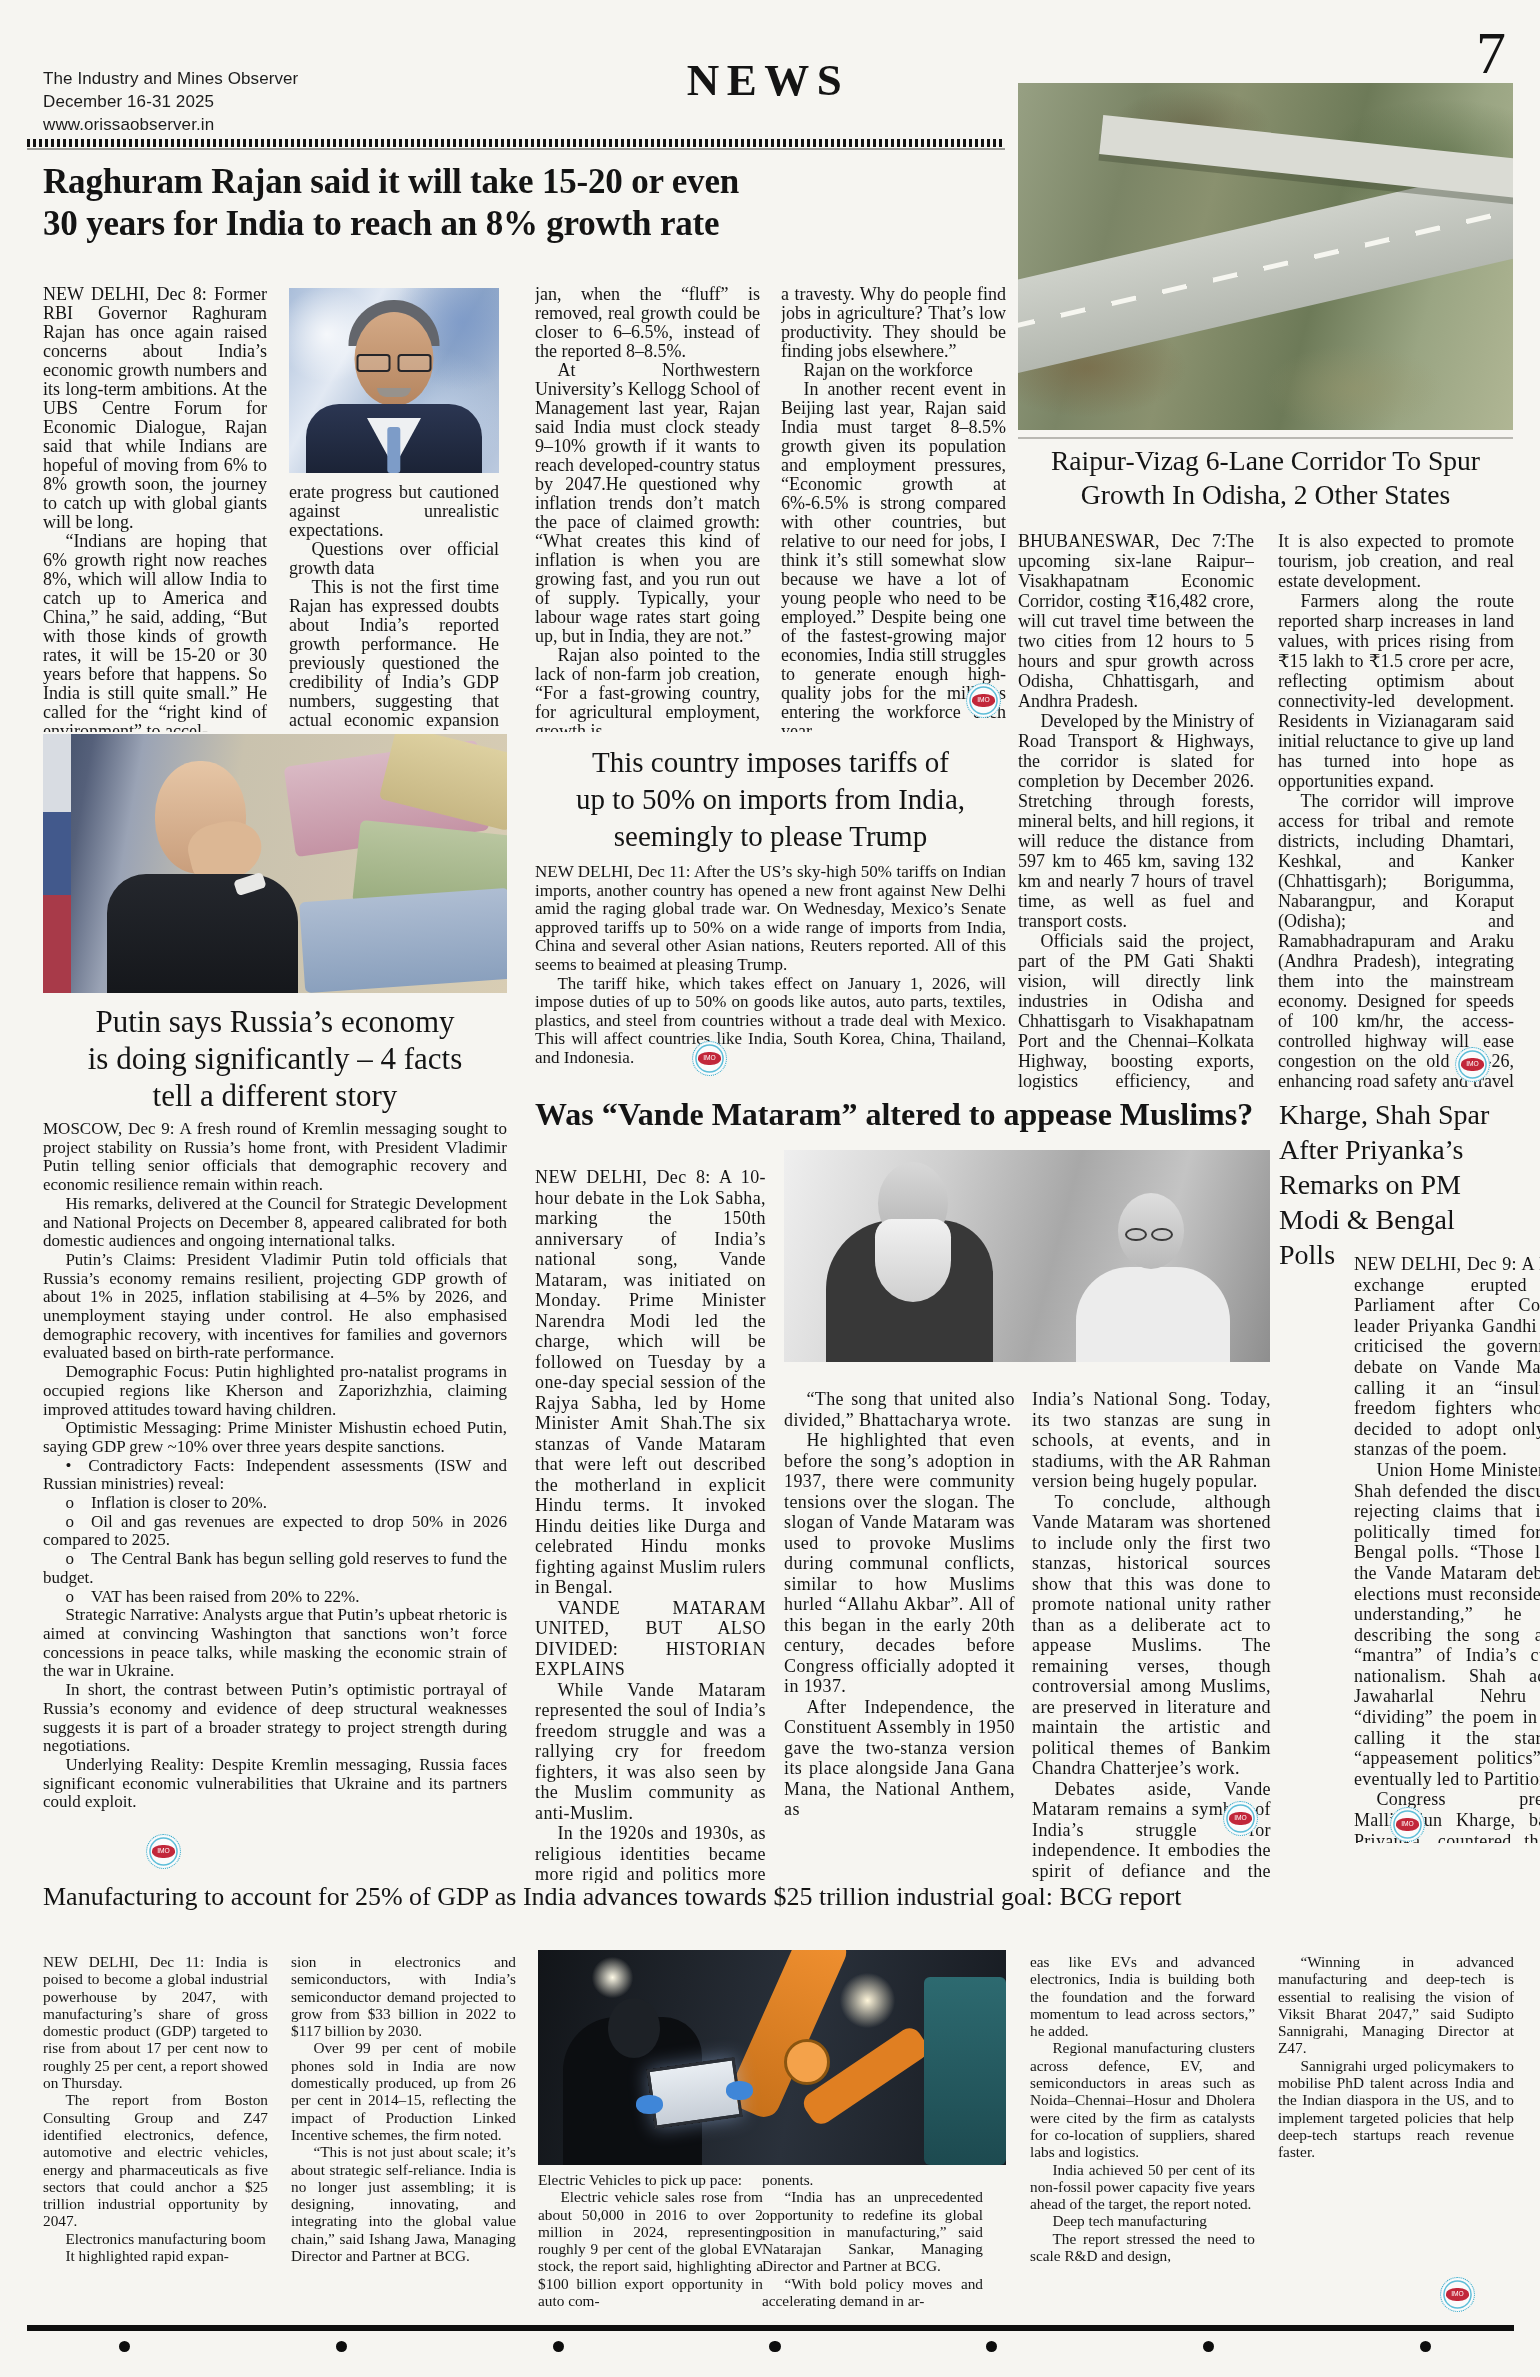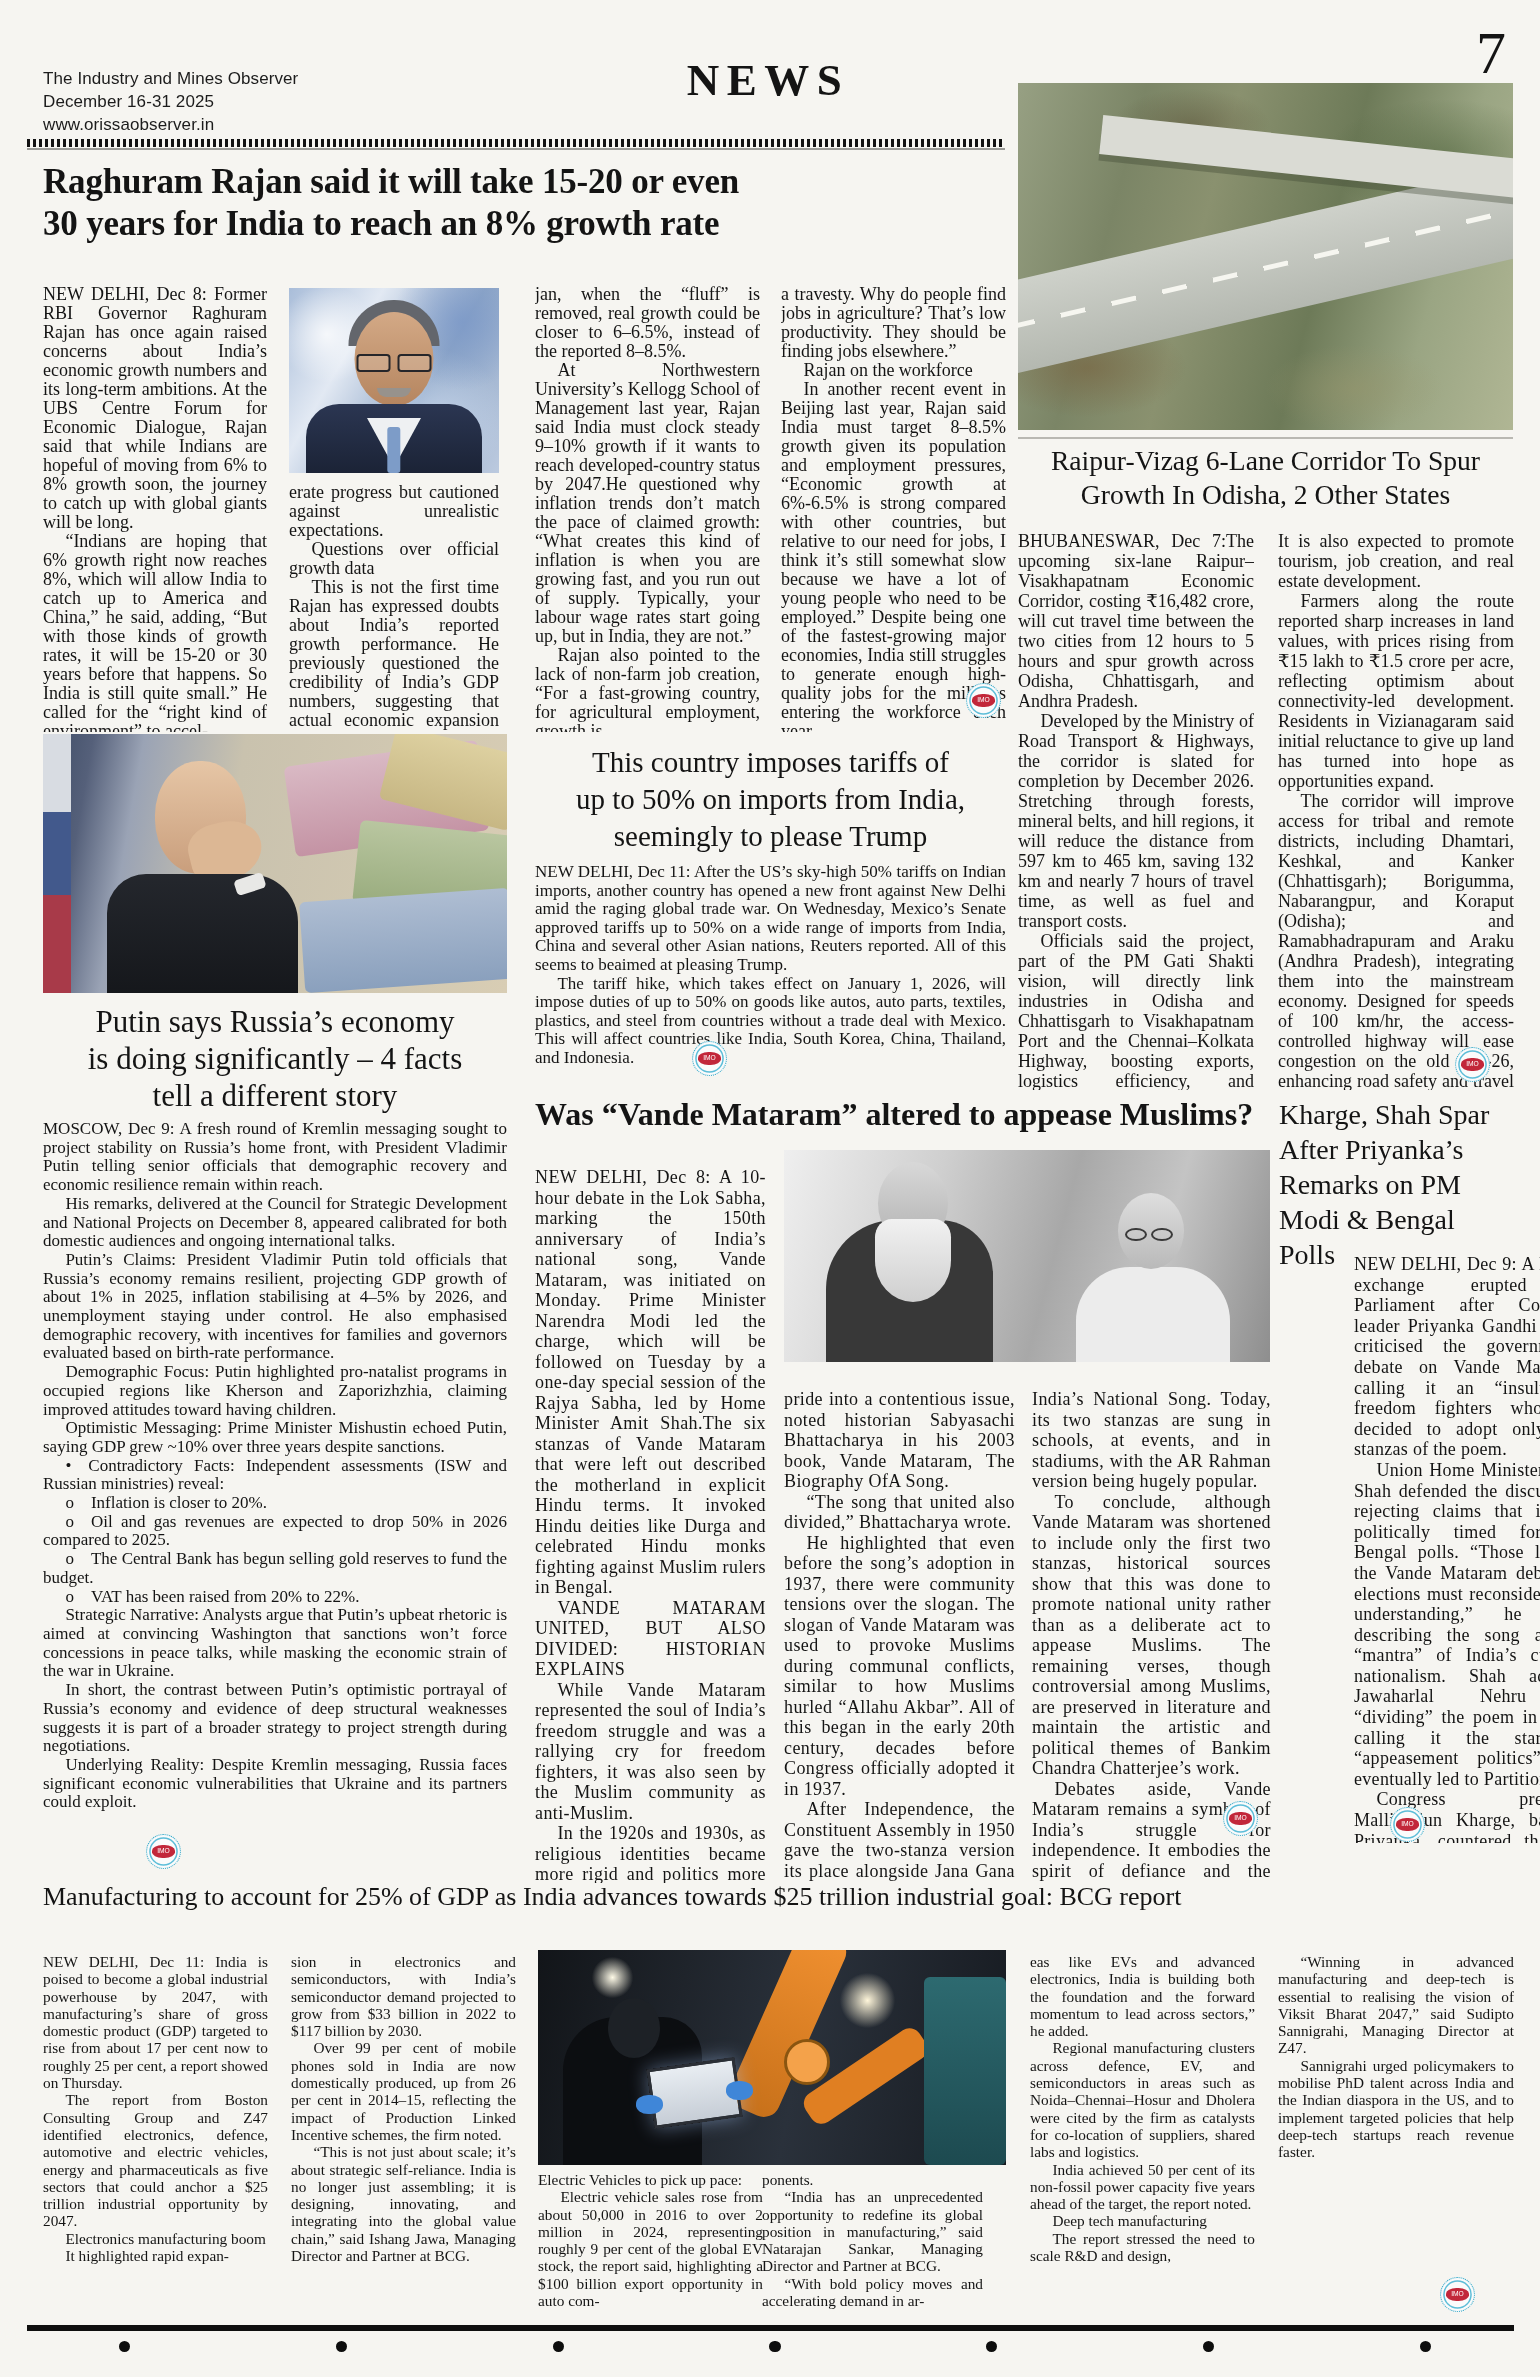--- a/index.html
+++ b/index.html
@@ -194,21 +194,20 @@
     <div style="left:91px;top:69px;width:76px;height:83px;background:linear-gradient(#f1f1f1,#cfcfcf);border-radius:22% 22% 50% 50%;"></div>
     <div style="left:292px;bottom:0;width:154px;height:95px;background:#ececec;border-radius:54px 54px 0 0;"></div>
     <div style="left:334px;top:43px;width:66px;height:76px;border-radius:50%;background:linear-gradient(#dedede,#b9b9b9);"></div>
     <div style="left:341px;top:78px;width:48px;height:13.4px;display:flex;gap:4.5px;">
       <div style="position:relative;flex:1;border:2.2px solid #3a3a3a;border-radius:50%;"></div>
       <div style="position:relative;flex:1;border:2.2px solid #3a3a3a;border-radius:50%;"></div>
     </div>
   </div>
 
   <div class="abs col fs-vande" style="left:784px;top:1372px;width:231px;height:494px;">
-      <p class="ni">pride into a contentious issue, noted historian Sabyasachi Bhattacharya in his 2003 book, Vande Mataram, The Biography OfA Song.</p>
       <p>“The song that united also divided,” Bhattacharya wrote.</p>
       <p>He highlighted that even before the song’s adoption in 1937, there were community tensions over the slogan. The slogan of Vande Mataram was used to provoke Muslims during communal conflicts, similar to how Muslims hurled “Allahu Akbar”. All of this began in the early 20th century, decades before Congress officially adopted it in 1937.</p>
       <p>After Independence, the Constituent Assembly in 1950 gave the two-stanza version its place alongside Jana Gana Mana, the National Anthem, as</p>
     </div>
   <div class="abs col fs-vande" style="left:1032px;top:1372px;width:239px;height:494px;">
       <p class="ni">India’s National Song. Today, its two stanzas are sung in schools, at events, and in stadiums, with the AR Rahman version being hugely popular.</p>
       <p>To conclude, although Vande Mataram was shortened to include only the first two stanzas, historical sources show that this was done to promote national unity rather than as a deliberate act to appease Muslims. The remaining verses, though controversial among Muslims, are preserved in literature and maintain the artistic and political themes of Bankim Chandra Chatterjee’s work.</p>
       <p>Debates aside, Vande Mataram remains a symbol of India’s struggle for independence. It embodies the spirit of defiance and the challenge of uniting a diverse nation.</p>
     </div>
   <div class="abs stamp" style="left:1223px;top:1801px;">

